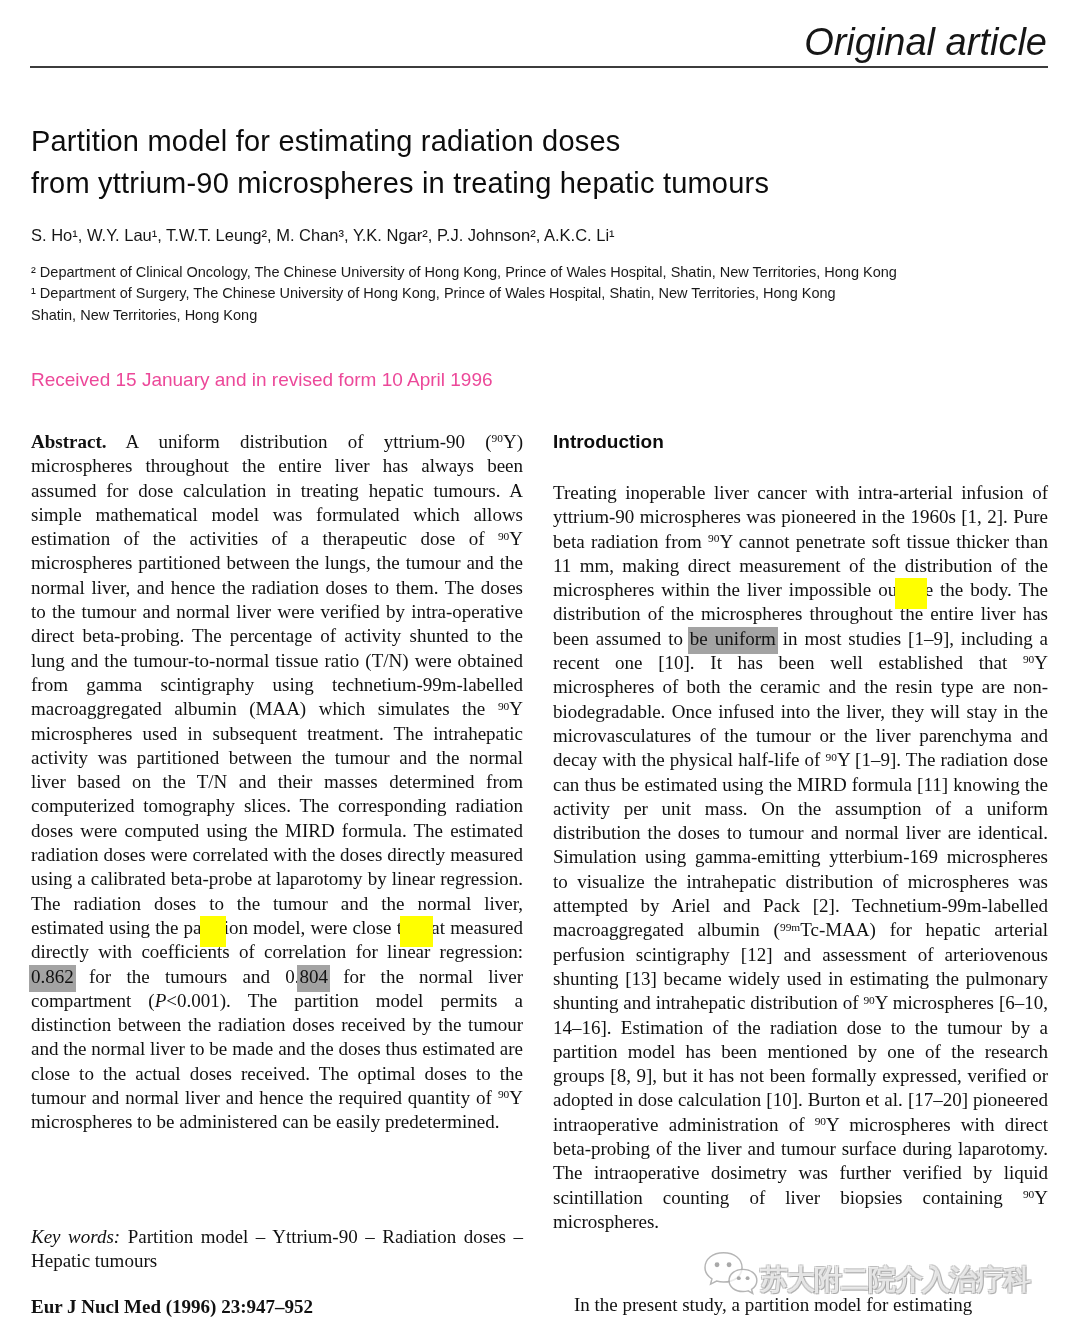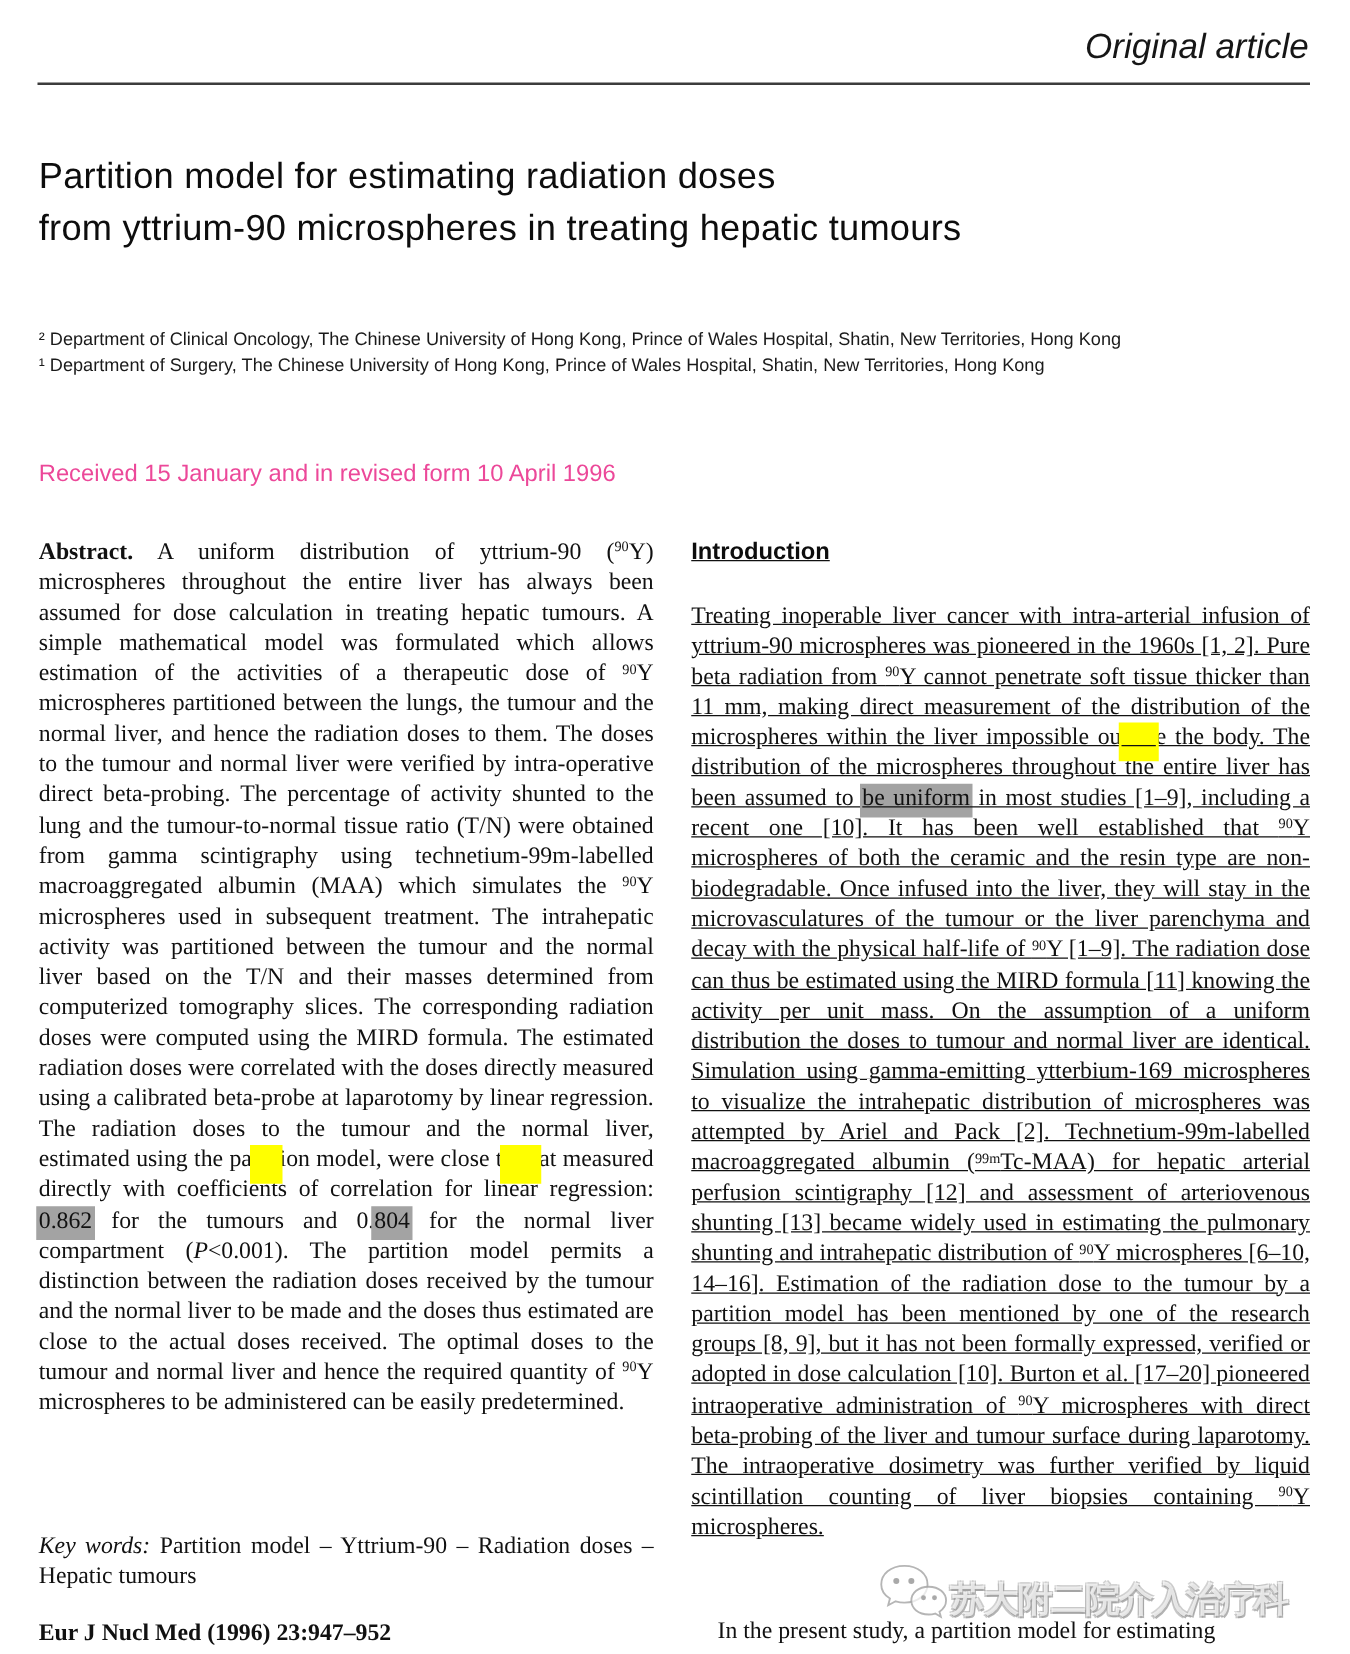--- a/index.html
+++ b/index.html
@@ -7,21 +7,21 @@
     width:1080px;height:1323px;overflow:hidden;position:relative;
     background:#ffffff;color:#111;
     font-family:"Liberation Serif","DejaVu Serif",serif;
   }
   .page{position:absolute;inset:0;}
   .sans{font-family:"Liberation Sans","DejaVu Sans",sans-serif;}
   .serif{font-family:"Liberation Serif","DejaVu Serif",serif;}
 
   .header-label{
     position:absolute;top:21px;right:33px;
-    font-style:italic;font-size:28px;color:#161616;
+    font-style:italic;font-size:38px;color:#161616;
   }
   .header-rule{
     position:absolute;top:66px;left:30px;right:32px;height:2px;
     background:#3c3c3c;border:0;margin:0;
   }
   .title{
     position:absolute;top:120px;left:31px;width:960px;
     font-weight:normal;font-size:29px;line-height:42px;color:#0d0d0d;
     letter-spacing:0.2px;margin:0;
   }
@@ -33,21 +33,21 @@
     position:absolute;top:262px;left:31px;width:1010px;
     font-size:14.5px;line-height:21.4px;color:#1a1a1a;
   }
   .received{
     position:absolute;top:369px;left:31px;width:700px;
     font-size:19px;color:#ec4899;
   }
 
   .col{position:absolute;top:430px;font-size:19px;line-height:24.3px;}
   .col-left{left:31px;width:492px;}
-  .col-right{left:553px;width:495px;text-decoration:underline;}
+  .col-right{left:553px;width:495px;}
   .body-par{margin:0;text-align:justify;}
 
   .intro-heading{
     font-family:"Liberation Sans","DejaVu Sans",sans-serif;
     font-size:19px;font-weight:bold;color:#0d0d0d;
     margin:0 0 27px 0;line-height:24px;
   }
 
   .keywords{
     position:absolute;top:795px;left:0;width:492px;
@@ -90,24 +90,26 @@
 <div class="page">
 
   <div class="header-label sans">Original article</div>
   <div class="header-rule"></div>
 
   <h1 class="title sans">
     <span>Partition model for estimating radiation doses</span><br>
     <span>from yttrium-90 microspheres in treating hepatic tumours</span>
   </h1>
 
+  <div class="authors sans">S. Ho¹, W.Y. Lau¹, T.W.T. Leung², M. Chan³, Y.K. Ngar², P.J. Johnson², A.K.C. Li¹</div>
 
   <div class="affiliations sans">
     <div>² Department of Clinical Oncology, The Chinese University of Hong Kong, Prince of Wales Hospital, Shatin, New Territories, Hong Kong</div>
     <div>¹ Department of Surgery, The Chinese University of Hong Kong, Prince of Wales Hospital, Shatin, New Territories, Hong Kong</div>
+    <div>Shatin, New Territories, Hong Kong</div>
   </div>
 
   <div class="received sans">Received 15 January and in revised form 10 April 1996</div>
 
   <div class="col col-left serif">
     <p class="body-par"><strong>Abstract.</strong> A uniform distribution of yttrium-90 (<span class="sup">90</span>Y) microspheres throughout the entire liver has always been assumed for dose calculation in treating hepatic tumours. A simple mathematical model was formulated which allows estimation of the activities of a therapeutic dose of <span class="sup">90</span>Y microspheres partitioned between the lungs, the tumour and the normal liver, and hence the radiation doses to them. The doses to the tumour and normal liver were verified by intra-operative direct beta-probing. The percentage of activity shunted to the lung and the tumour-to-normal tissue ratio (T/N) were obtained from gamma scintigraphy using technetium-99m-labelled macroaggregated albumin (MAA) which simulates the <span class="sup">90</span>Y microspheres used in subsequent treatment. The intrahepatic activity was partitioned between the tumour and the normal liver based on the T/N and their masses determined from computerized tomography slices. The corresponding radiation doses were computed using the MIRD formula. The estimated radiation doses were correlated with the doses directly measured using a calibrated beta-probe at laparotomy by linear regression. The radiation doses to the tumour and the normal liver, estimated using the pa<span class="cover">rtit</span>ion model, were close t<span class="cover">o th</span>at measured directly with coefficients of correlation for linear regression: <span class="hl">0.862</span> for the tumours and 0.<span class="hl">804</span> for the normal liver compartment (<em>P</em>&lt;0.001). The partition model permits a distinction between the radiation doses received by the tumour and the normal liver to be made and the doses thus estimated are close to the actual doses received. The optimal doses to the tumour and normal liver and hence the required quantity of <span class="sup">90</span>Y microspheres to be administered can be easily predetermined.</p>
     <p class="keywords"><em>Key words:</em> Partition model – Yttrium-90 – Radiation doses – Hepatic tumours</p>
     <p class="citation">Eur J Nucl Med (1996) 23:947–952</p>
   </div>
 

